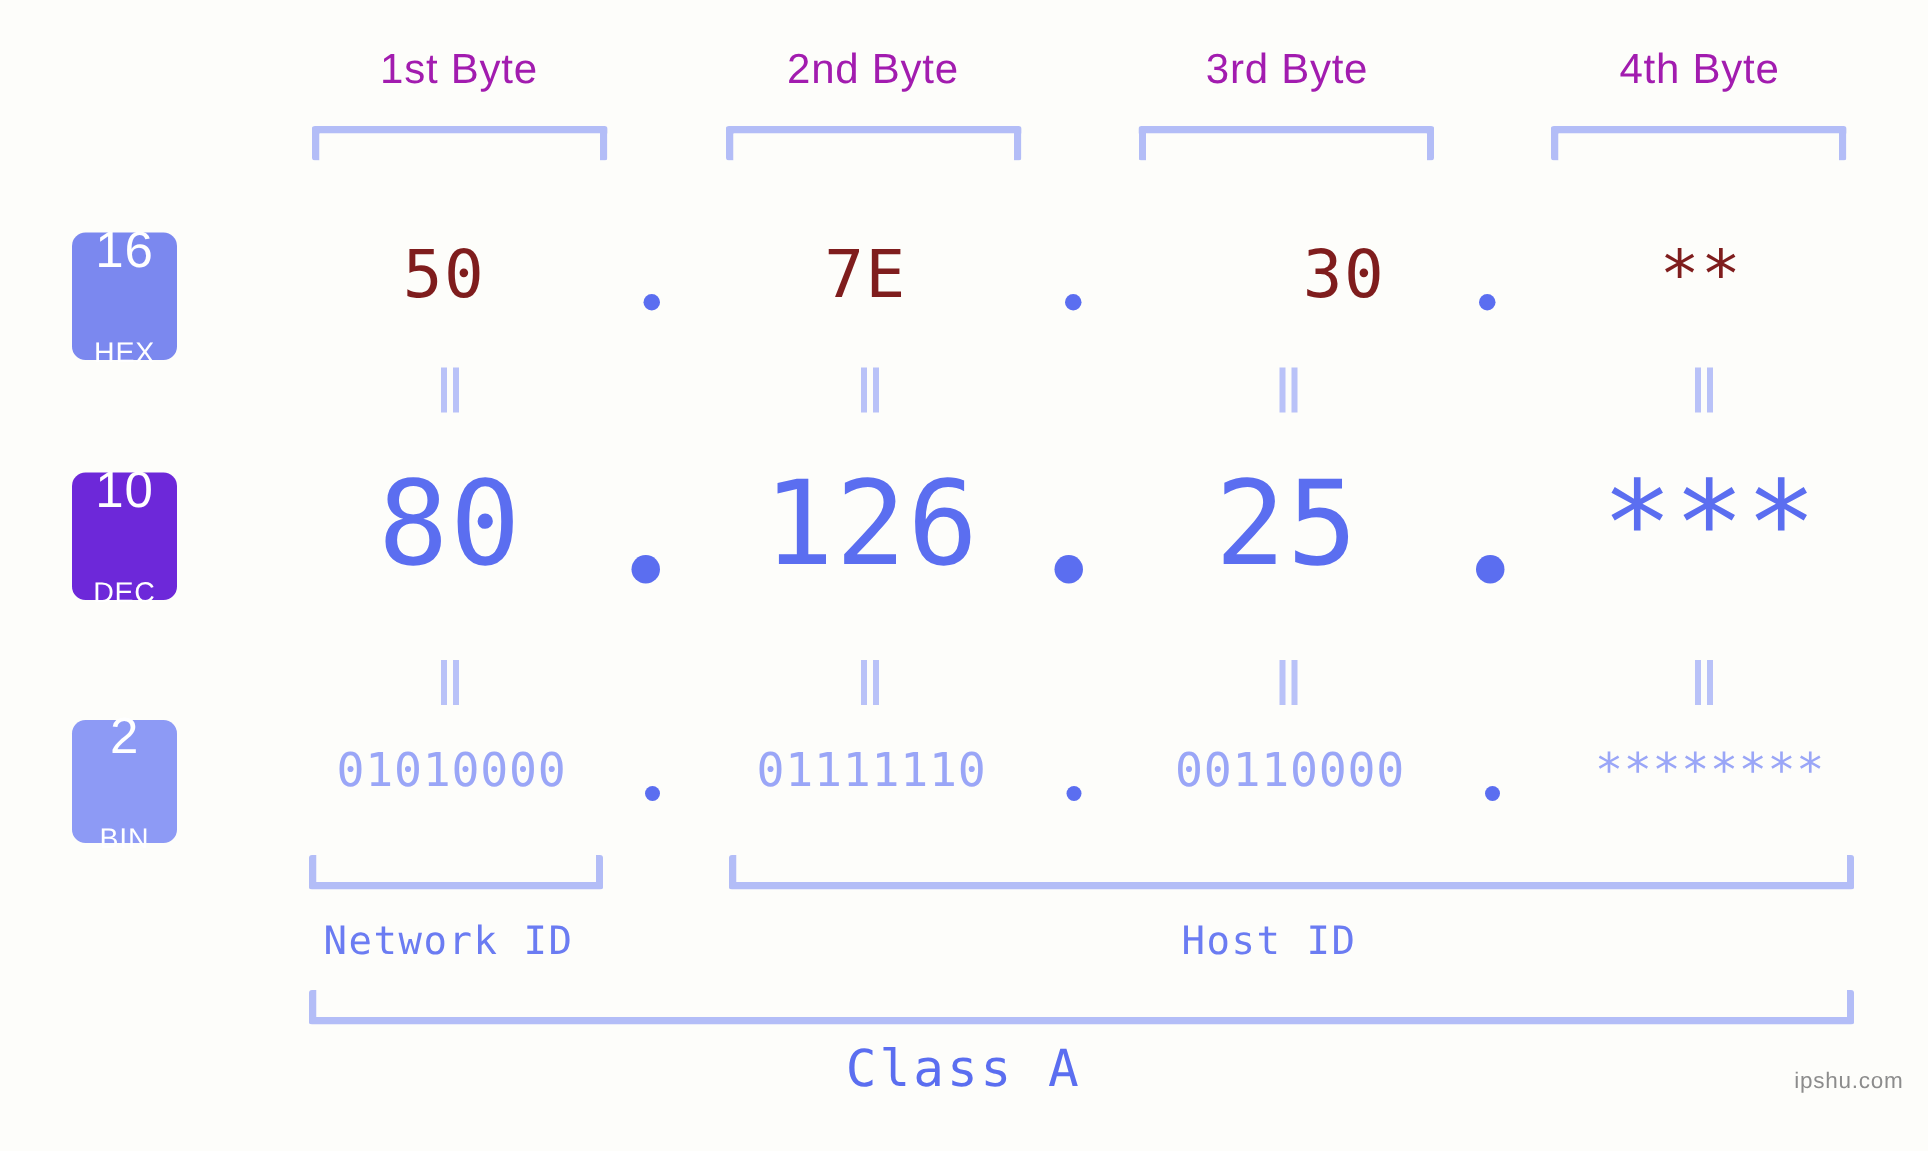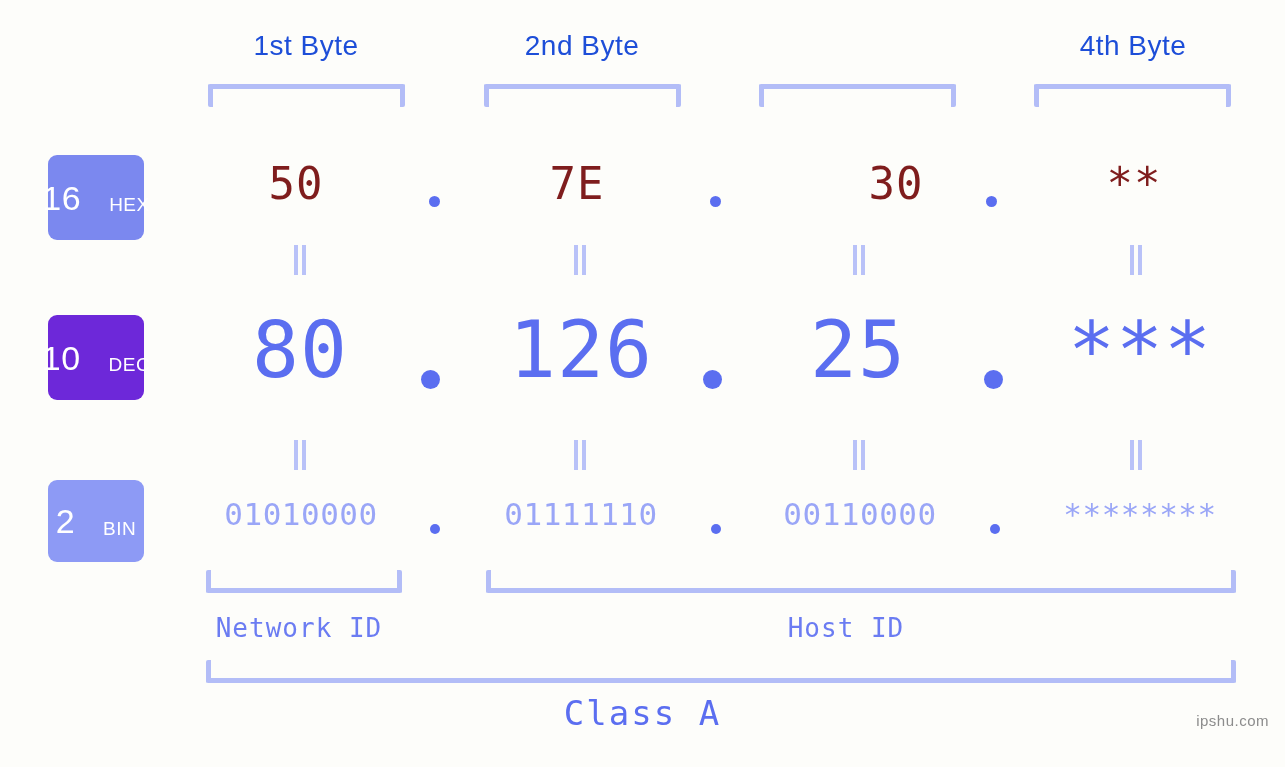--- a/index.html
+++ b/index.html
@@ -19,21 +19,21 @@
     height: 767px;
   }
 
   
   .byte-label {
     position: absolute;
     top: 30px;
     width: 200px;
     text-align: center;
     font-size: 28px;
-    color: #1d4ed8;
+    color: #a21caf;
     font-family: "Liberation Sans", sans-serif;
     letter-spacing: 0.5px;
     white-space: nowrap;
   }
 
   
   .bracket {
     position: absolute;
     border: 5px solid #b3bdf7;
     border-radius: 2px;
@@ -44,27 +44,27 @@
   }
   .bracket-up {             
     height: 18px;
     border-top: none;
   }
 
   
   .badge {
     position: absolute;
     left: 48px;
-    width: 96px;
+    width: 70px;
     border-radius: 9px;
     color: #ffffff;
     text-align: center;
     box-sizing: border-box;
     display: flex;
-    flex-direction: row;
+    flex-direction: column;
     align-items: center;
     justify-content: center;
     line-height: 1;
     gap: 28px;
   }
   .badge .num {
     font-size: 34px;
     font-weight: 400;
     letter-spacing: 0.5px;
   }
@@ -169,20 +169,21 @@
     letter-spacing: 0.5px;
   }
 </style>
 </head>
 <body>
 
 <div id="stage">
 
   <div class="byte-label" style="left:206px">1st Byte</div>
   <div class="byte-label" style="left:482px">2nd Byte</div>
+  <div class="byte-label" style="left:758px">3rd Byte</div>
   <div class="byte-label" style="left:1033px">4th Byte</div>
 
   <div class="bracket bracket-down" style="left:208px;  width:187px; top:84px"></div>
   <div class="bracket bracket-down" style="left:484px;  width:187px; top:84px"></div>
   <div class="bracket bracket-down" style="left:759px;  width:187px; top:84px"></div>
   <div class="bracket bracket-down" style="left:1034px; width:187px; top:84px"></div>
 
   <div class="badge" id="badge-hex">
     <span class="num">16</span>
     <span class="nm">HEX</span>

